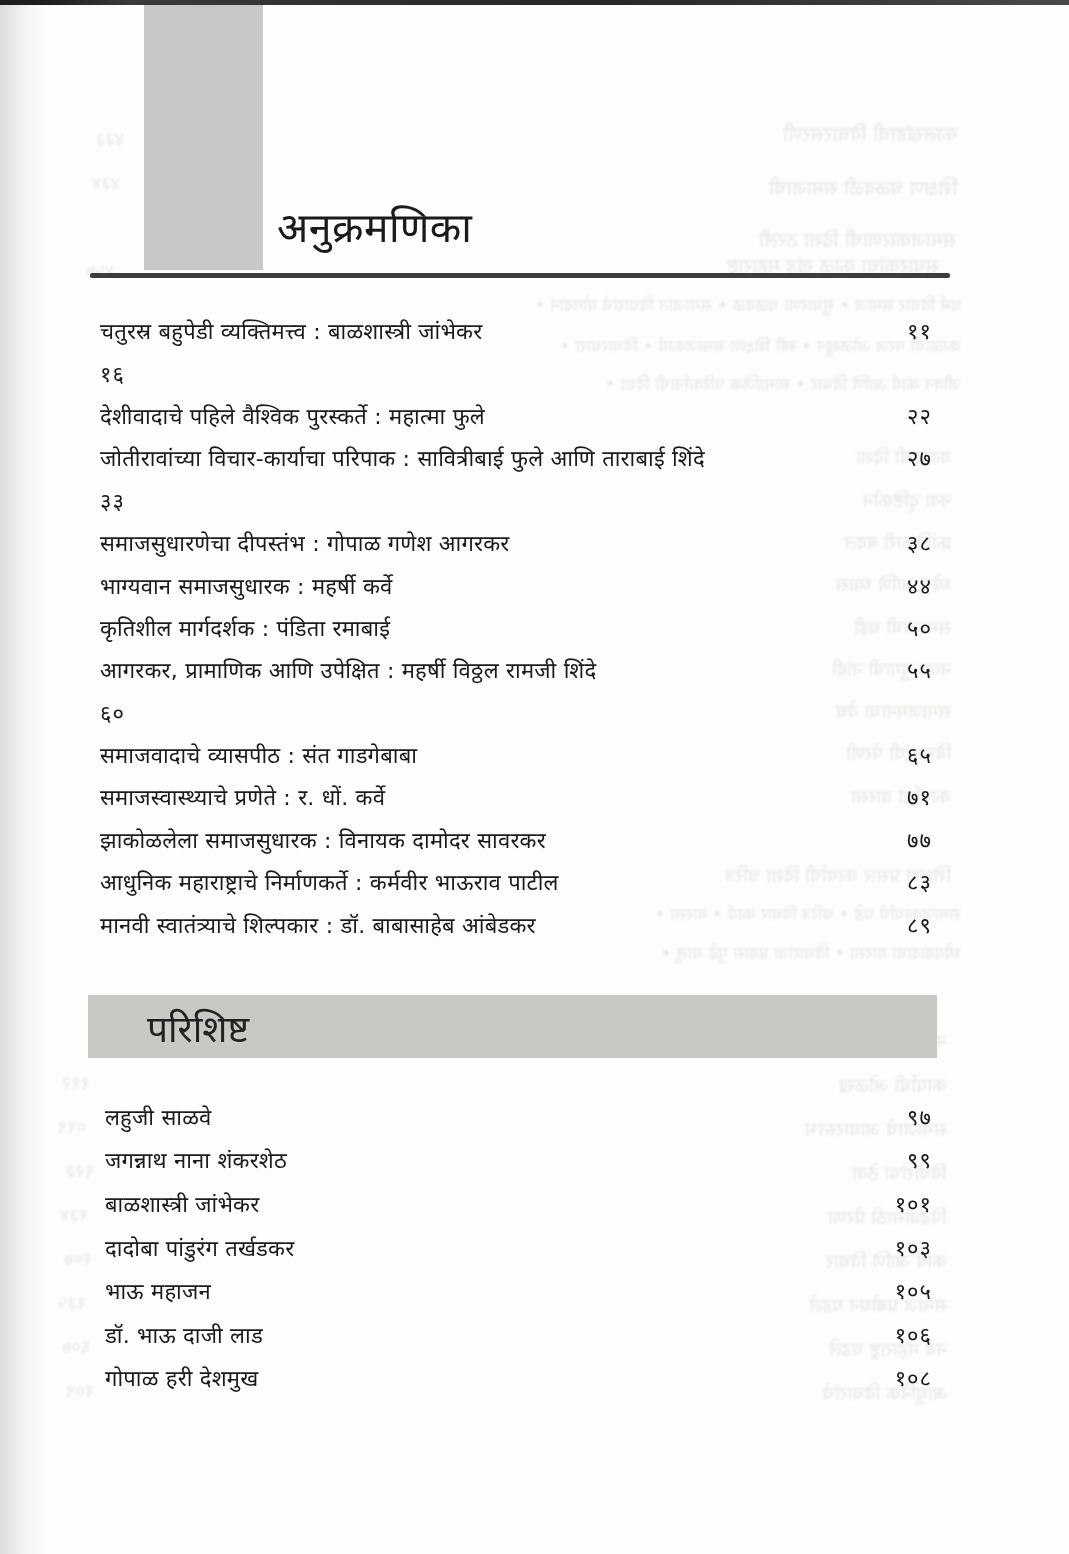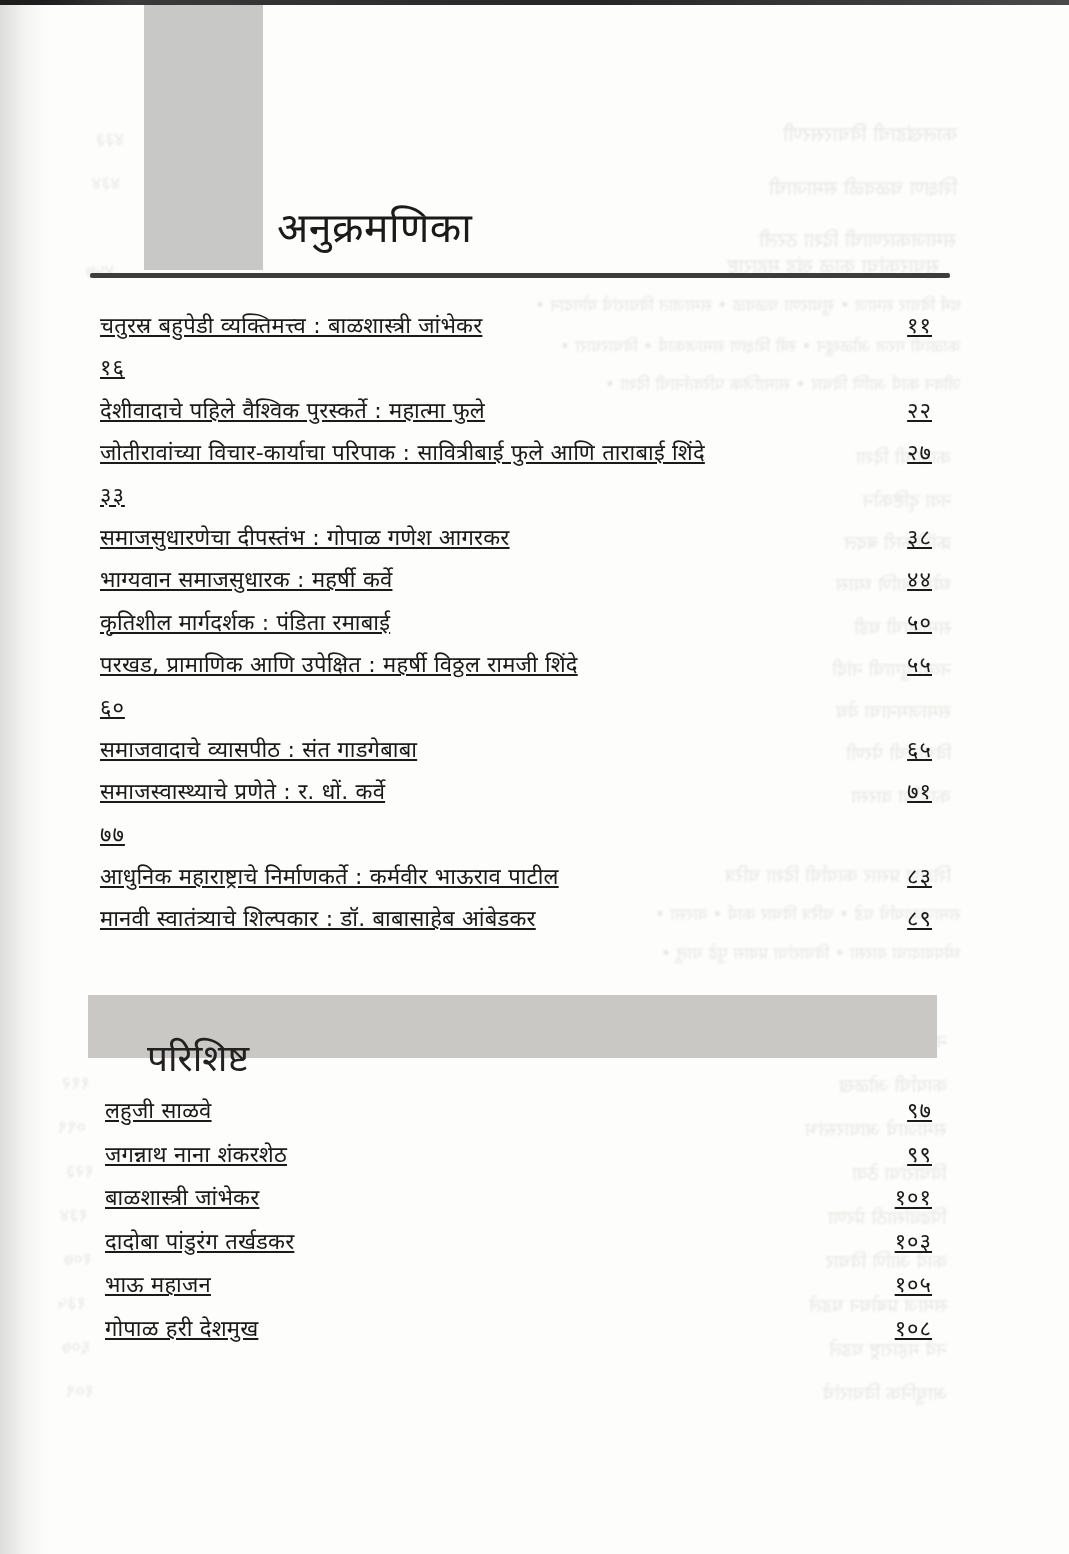--- a/index.html
+++ b/index.html
@@ -41,38 +41,37 @@
     position:absolute;left:100px;top:309px;width:832px;
     display:flex;flex-direction:column;
   }
   .toc-list .row{height:42.4px;}
   .appendix-list{
     position:absolute;left:105px;top:1094px;width:827px;
     display:flex;flex-direction:column;
   }
   .appendix-list .row{height:43.6px;}
   .row{
-    display:flex;justify-content:space-between;
+    display:flex;justify-content:space-between;align-items:center;
     color:var(--text,#1a1a18);
-    text-decoration:underline;
   }
   .row-title{
     font-size:22px;font-weight:500;white-space:nowrap;letter-spacing:.2px;
   }
   .row-page{
     font-size:22px;font-weight:500;letter-spacing:1px;
   }
   
   .appendix-bar{
     position:absolute;left:88px;top:995px;width:849px;height:63px;
     background:var(--appendix-bar,#c9c8c5);
   }
   .appendix-heading{
     position:absolute;left:147px;top:1002px;
-    font-size:37px;font-weight:500;color:#222120;white-space:nowrap;margin-top:29px;
+    font-size:37px;font-weight:500;color:#222120;white-space:nowrap;
   }
   
   .bleed{
     position:absolute;display:inline-block;
     transform:scaleX(-1);
     color:#6f6c65;opacity:.15;filter:blur(1.1px);
     white-space:nowrap;font-weight:500;
   }
 </style>
 </head>
@@ -156,35 +155,36 @@
       </div>
       <div class="row">
         <span class="row-title">भाग्यवान समाजसुधारक : महर्षी कर्वे</span>
         <span class="row-page">४४</span>
       </div>
       <div class="row">
         <span class="row-title">कृतिशील मार्गदर्शक : पंडिता रमाबाई</span>
         <span class="row-page">५०</span>
       </div>
       <div class="row">
-        <span class="row-title">परखड, प्रामाणिक आणि उपेक्षित : महर्षी विठ्ठल रामजी शिंदे</span>
+        <span class="row-title">आगरकर, प्रामाणिक आणि उपेक्षित : महर्षी विठ्ठल रामजी शिंदे</span>
         <span class="row-page">५५</span>
       </div>
       <div class="row">
         <span class="row-page">६०</span>
       </div>
       <div class="row">
         <span class="row-title">समाजवादाचे व्यासपीठ : संत गाडगेबाबा</span>
         <span class="row-page">६५</span>
       </div>
       <div class="row">
         <span class="row-title">समाजस्वास्थ्याचे प्रणेते : र. धों. कर्वे</span>
         <span class="row-page">७१</span>
       </div>
       <div class="row">
+        <span class="row-title">झाकोळलेला समाजसुधारक : विनायक दामोदर सावरकर</span>
         <span class="row-page">७७</span>
       </div>
       <div class="row">
         <span class="row-title">आधुनिक महाराष्ट्राचे निर्माणकर्ते : कर्मवीर भाऊराव पाटील</span>
         <span class="row-page">८३</span>
       </div>
       <div class="row">
         <span class="row-title">मानवी स्वातंत्र्याचे शिल्पकार : डॉ. बाबासाहेब आंबेडकर</span>
         <span class="row-page">८९</span>
       </div>
@@ -208,18 +208,22 @@
       </div>
       <div class="row">
         <span class="row-title">दादोबा पांडुरंग तर्खडकर</span>
         <span class="row-page">१०३</span>
       </div>
       <div class="row">
         <span class="row-title">भाऊ महाजन</span>
         <span class="row-page">१०५</span>
       </div>
       <div class="row">
+        <span class="row-title">डॉ. भाऊ दाजी लाड</span>
+        <span class="row-page">१०६</span>
+      </div>
+      <div class="row">
         <span class="row-title">गोपाळ हरी देशमुख</span>
         <span class="row-page">१०८</span>
       </div>
     </div>
 
 </div>
 
 </body></html>

